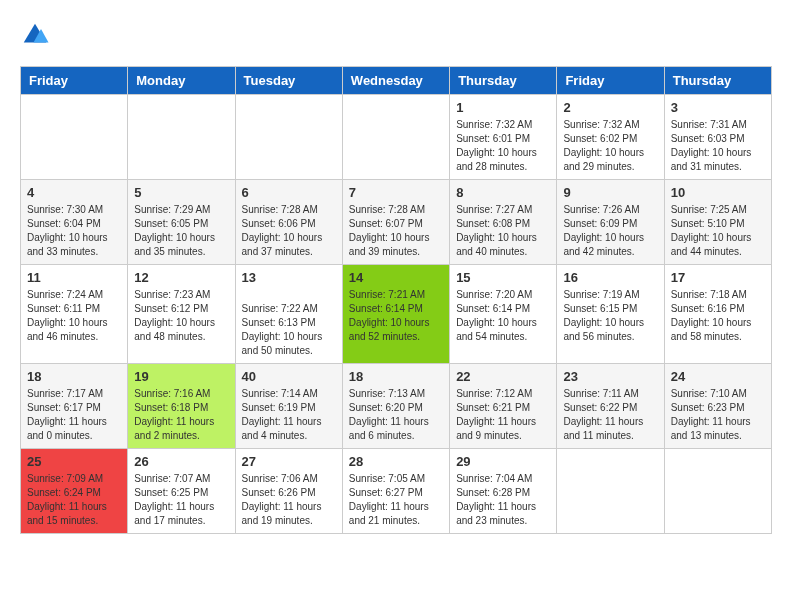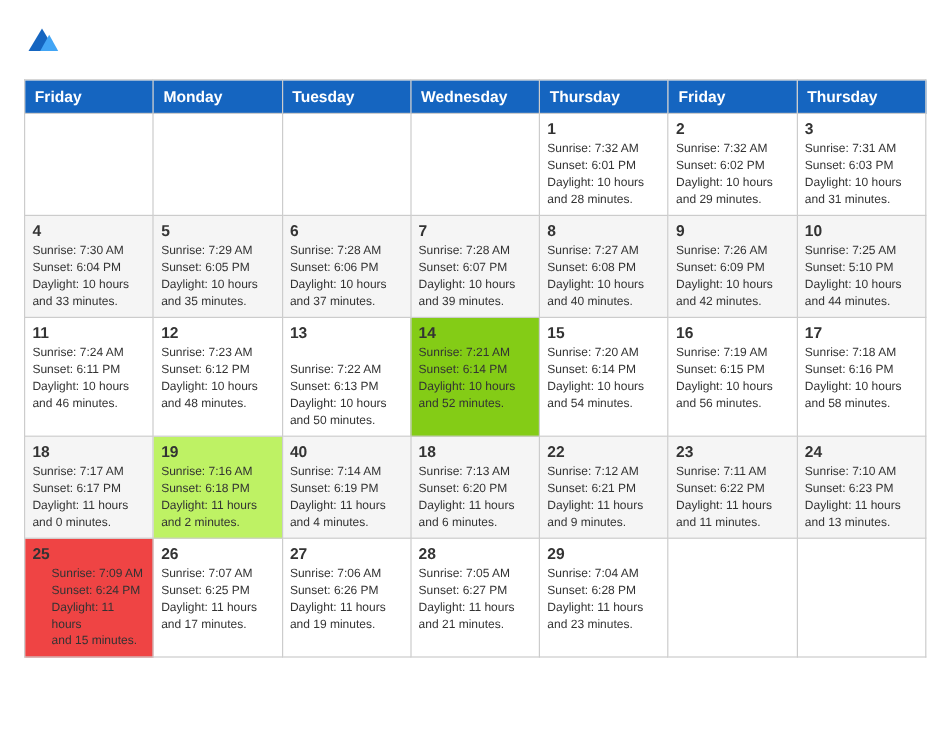--- a/index.html
+++ b/index.html
@@ -308,21 +308,21 @@
           <span class="day-number">24</span>
           <div class="day-info" style="white-space: pre-line;">Sunrise: 7:10 AM
 Sunset: 6:23 PM
 Daylight: 11 hours
 and 13 minutes.</div>
         </td>
       </tr>
       <tr>
         <td style="background-color: #ef4444;">
           <span class="day-number">25</span>
-          <div class="day-info" style="white-space: pre-line; margin-left: 16px;">Sunrise: 7:09 AM
+          <div class="day-info" style="white-space: pre-line;">Sunrise: 7:09 AM
 Sunset: 6:24 PM
 Daylight: 11 hours
 and 15 minutes.</div>
         </td>
         <td style="background-color: rgb(255, 255, 255);">
           <span class="day-number">26</span>
           <div class="day-info" style="white-space: pre-line;">Sunrise: 7:07 AM
 Sunset: 6:25 PM
 Daylight: 11 hours
 and 17 minutes.</div>

